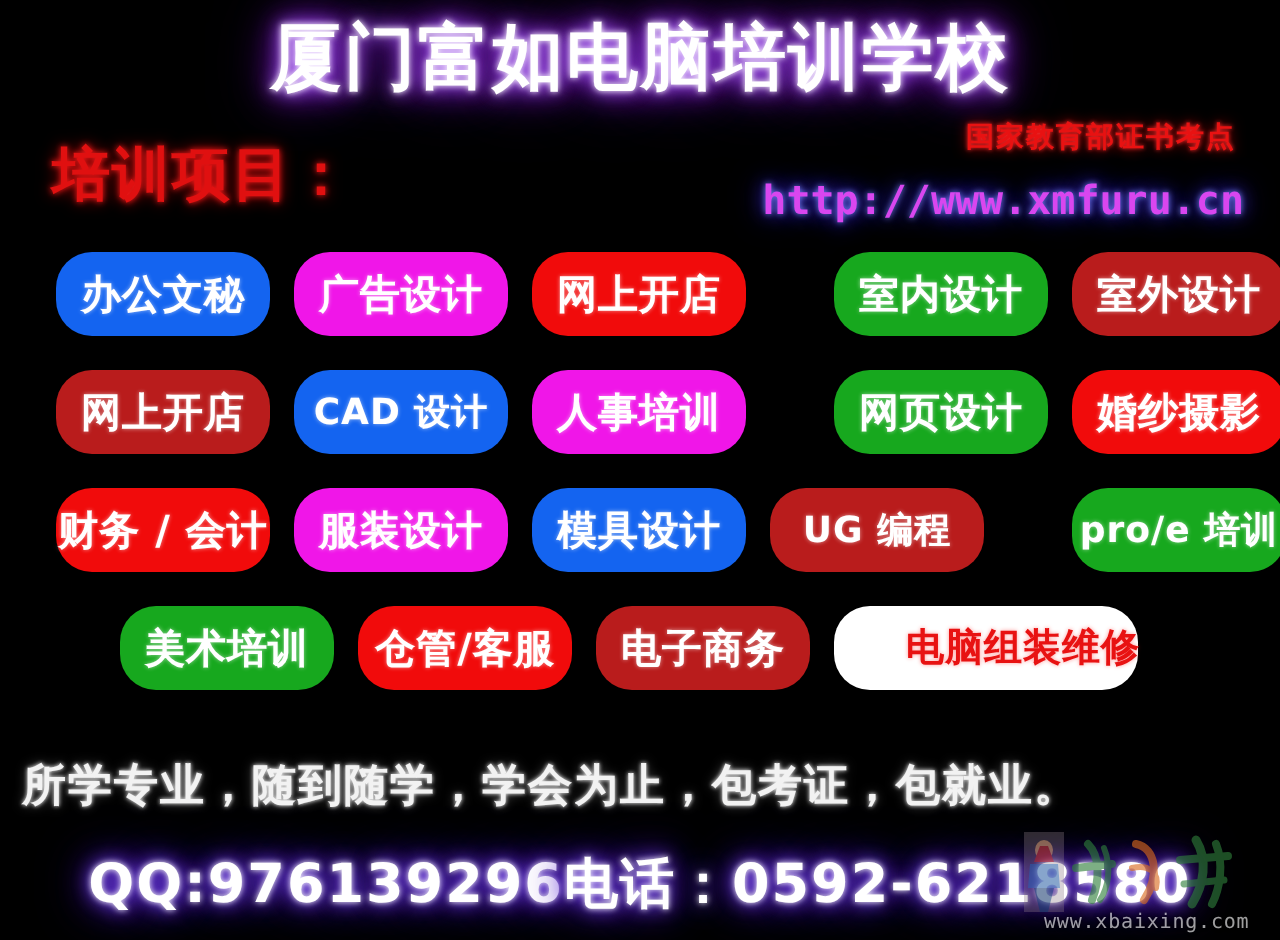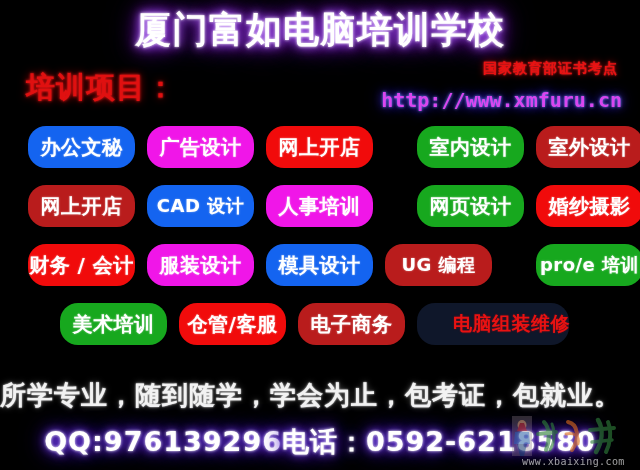--- a/index.html
+++ b/index.html
@@ -117,33 +117,33 @@
     font-family: "DejaVu Sans", "Liberation Sans", sans-serif;
     font-size: 18px;
   }
 
   
   .bg-blue    { background: #1464f0; }
   .bg-magenta { background: #f016e8; }
   .bg-red     { background: #f10b0b; }
   .bg-green   { background: #17a81e; margin-left: 32px; }
   .bg-purple  { background: #b91c1c; }
-  .bg-yellow  { background: #0f172a; padding-left: 37px; }
+  .bg-yellow  { background: #ffffff; padding-left: 37px; }
 
   .tx-white  { color: #ffffff; text-shadow: 0 0 2px rgba(255,255,255,0.55); }
   .tx-red    { color: #e81212; text-shadow: 0 0 2px rgba(255,0,0,0.4); }
 
   
   .slogan {
     position: absolute;
     left: 0;
     top: 378px;
     width: 540px;
-    text-align: left;
-    font-size: 26px;
+    text-align: right;
+    font-size: 22px;
     font-weight: bold;
     color: #f2f2f2;
     text-shadow: 0 0 2px #ffffff, 0 0 6px rgba(200,200,200,0.45);
     letter-spacing: 1px;
     white-space: nowrap;
   }
 
   .contact-row {
     position: absolute;
     left: 0;

